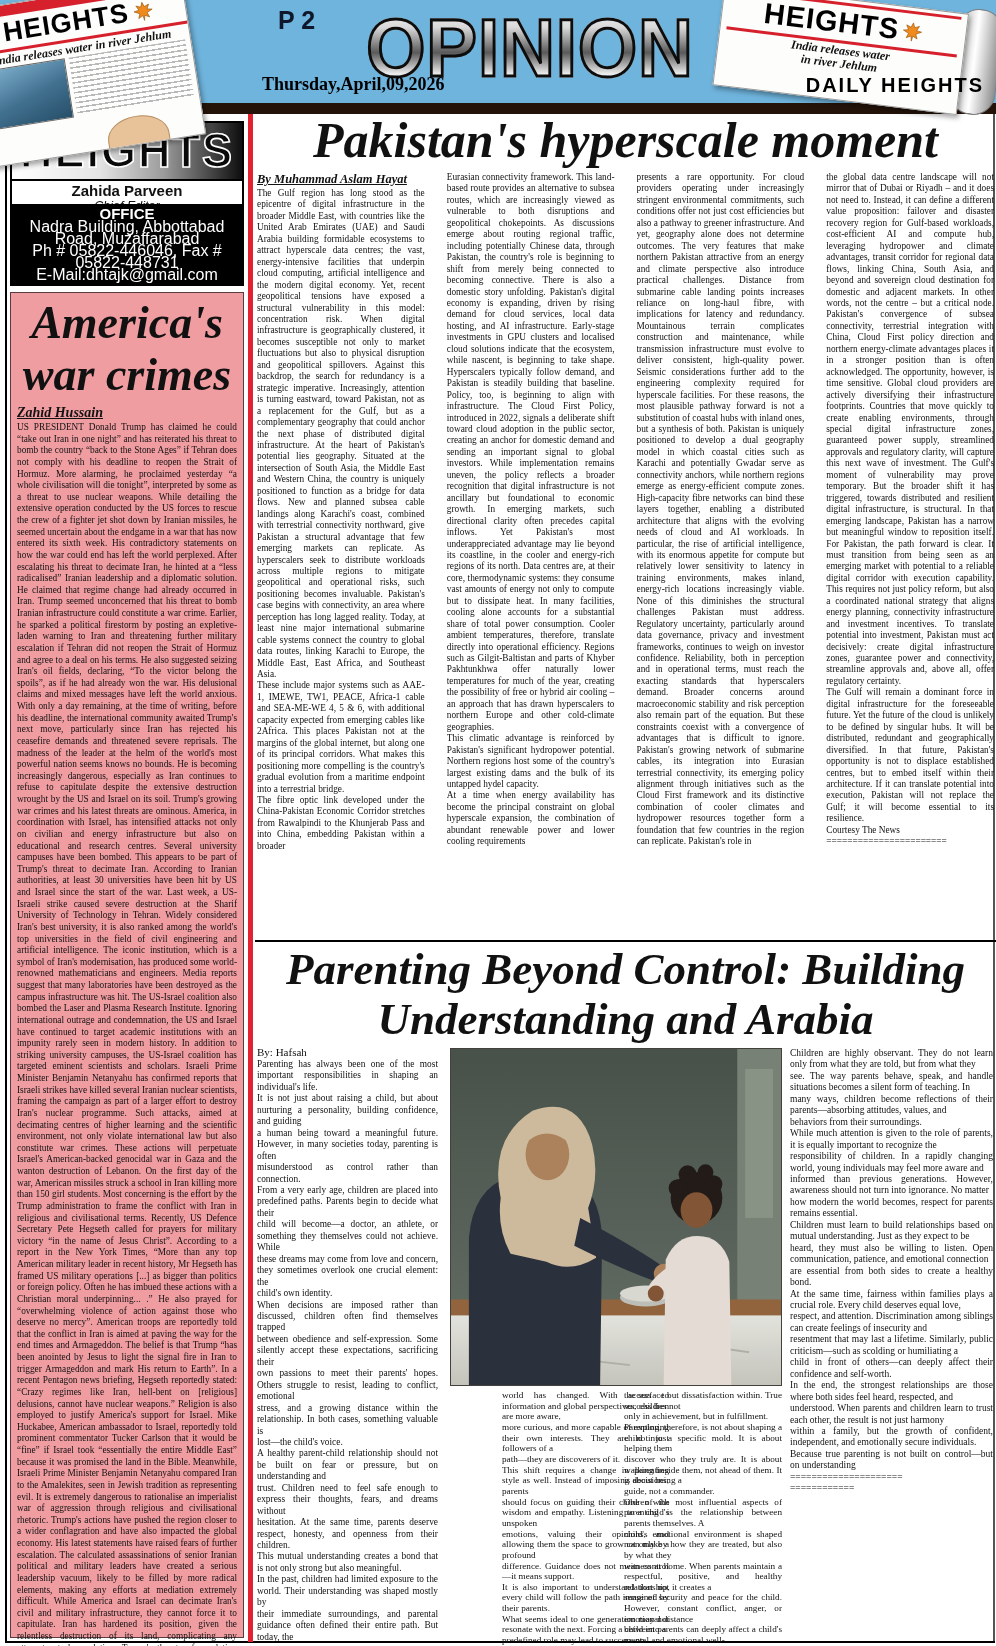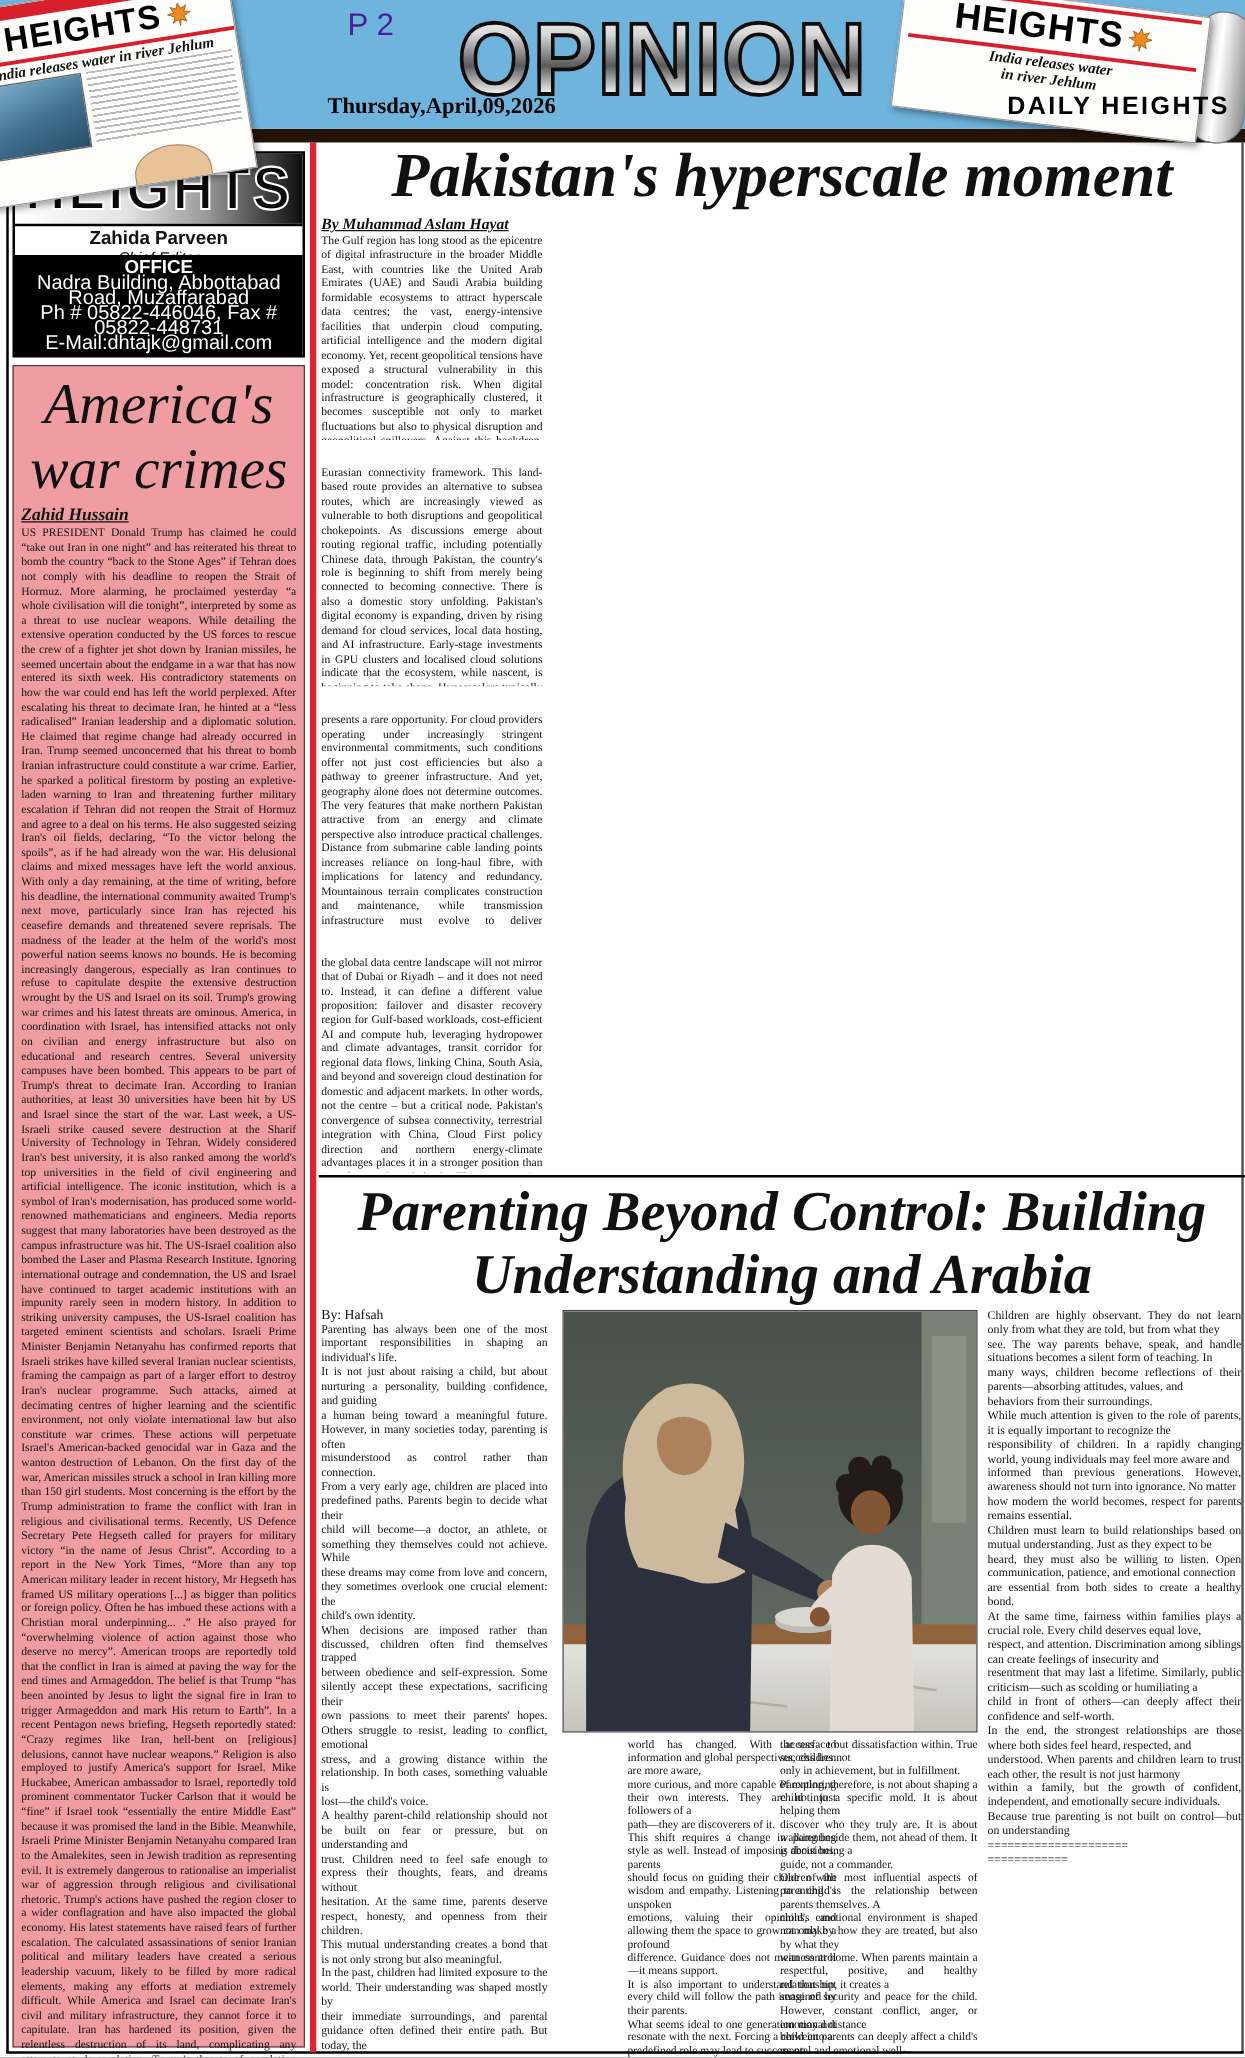--- a/index.html
+++ b/index.html
@@ -4,21 +4,21 @@
 <style>
   html,body { margin:0; padding:0; background:#888; }
   #page {
     position:relative; width:996px; height:1646px; margin:0 auto;
     background:#ffffff; overflow:hidden;
     font-family:"Liberation Serif", serif; color:#111;
   }
   
   .header { position:absolute; left:0; top:0; width:996px; height:103px; background:#6fb4dd; overflow:visible; z-index:3; }
   .brown-bar { position:absolute; left:0; top:103px; width:996px; height:11px; background:#241309; z-index:2; }
-  .p2 { position:absolute; left:278px; top:6px; font-family:"Liberation Sans",sans-serif; font-weight:normal; font-size:25px; color:#4c1d95; z-index:5;}
+  .p2 { position:absolute; left:278px; top:6px; font-family:"Liberation Sans",sans-serif; font-weight:bold; font-size:25px; color:#0f172a; z-index:5;}
   .opinion {
     position:absolute; left:330px; top:2px; width:400px; text-align:center; z-index:4;
     font-family:"Liberation Sans",sans-serif; font-weight:bold; font-size:80px; line-height:92px;
     letter-spacing:1px; transform:scaleX(0.95) scaleY(1.02);
     background:linear-gradient(180deg,#ffffff 0%,#d9d9d9 28%,#5a5a5a 55%,#efefef 78%,#2e2e2e 100%);
     -webkit-background-clip:text; background-clip:text; color:transparent;
     -webkit-text-stroke:3px #0d0d0d;
   }
   .hdr-date { position:absolute; left:262px; top:74px; font-family:"Liberation Serif",serif; font-weight:bold; font-size:18px; color:#000; z-index:5;}
   .brand { position:absolute; right:12px; top:74px; font-family:"Liberation Sans",sans-serif; font-weight:bold; font-size:20px; letter-spacing:2px; color:#000; z-index:6;}
@@ -51,26 +51,26 @@
   .mh-title { font-family:"Liberation Sans",sans-serif; font-weight:bold; font-size:45px; letter-spacing:2px; color:#0a0a0a; -webkit-text-stroke:1.6px #ffffff; transform:scaleY(1.08);}
   .mh-editors { text-align:center; font-family:"Liberation Sans",sans-serif; padding-top:1px; height:59px;}
   .mh-name { font-weight:bold; font-size:15px; }
   .mh-role { font-style:italic; font-size:12.5px; }
   .mh-sep { width:130px; margin:1px auto; border-top:2px solid #000; }
   .mh-office { position:absolute; left:0; right:0; bottom:0; background:#000; color:#fff; text-align:center; font-family:"Liberation Sans",sans-serif; padding:2px 0 3px;}
   .mh-office-label { font-weight:bold; font-size:15px; line-height:15px;}
   .mh-office-line { font-weight:normal; font-size:16px; line-height:12px;}
   
   .warcrimes { position:absolute; left:10px; top:292px; width:234px; height:1346px; background:#f09da2; border:1px solid #5a3c3e; box-sizing:border-box; padding:4px 6px; }
-  .wc-title { text-align:center; font-style:italic; font-weight:normal; font-size:46px; line-height:52px; font-family:"Liberation Serif",serif; }
+  .wc-title { text-align:center; font-style:italic; font-weight:bold; font-size:46px; line-height:52px; font-family:"Liberation Serif",serif; }
   .wc-byline { font-weight:bold; font-style:italic; text-decoration:underline; font-size:14px; margin:4px 0 1px;font-family:Liberation Serif, serif; }
   .wc-body { font-size:9.3px; line-height:11.62px; text-align:justify; white-space:pre-line; overflow:hidden; height:1238px; }
   
   .hs-title { position:absolute; left:255px; top:112px; width:741px; text-align:center; font-style:italic; font-weight:bold; font-size:50px; line-height:56px; font-family:"Liberation Serif",serif; z-index:1;}
-  .hs-cols { position:absolute; left:257px; top:172px; width:737px; height:766px; display:flex; gap:22px; overflow:hidden;flex-direction:column;}
+  .hs-cols { position:absolute; left:257px; top:172px; width:737px; height:766px; display:flex; gap:22px; overflow:hidden;}
   .col { width:177px; font-size:9.3px; line-height:11.45px; text-align:justify; overflow:hidden; }
   .col-text { white-space:pre-line; }
   .hs-byline { font-weight:bold; font-style:italic; text-decoration:underline; font-size:12.5px; line-height:14px; margin-bottom:2px;}
   
   .pt-title { position:absolute; left:257px; top:944px; width:737px; text-align:center; font-style:italic; font-weight:bold; font-size:45px; line-height:50px; font-family:"Liberation Serif",serif;}
   .pt-col1 { position:absolute; left:257px; top:1046px; width:181px; height:600px; font-size:9.4px; line-height:11.45px; text-align:justify; overflow:hidden;}
   .pt-byline { font-size:11px; line-height:13px; }
   .pt-photo { position:absolute; left:450px; top:1048px; width:332px; height:338px; border:1px solid #44413c; box-sizing:border-box; }
   .pt-col2 { position:absolute; left:458px; top:1390px; width:167px; height:256px; font-size:9.2px; line-height:10.65px; text-align:justify; overflow:hidden;margin-left:44px;}
   .pt-col3 { position:absolute; left:624px; top:1390px; width:158px; height:256px; font-size:9.2px; line-height:10.65px; text-align:justify; overflow:hidden;}

